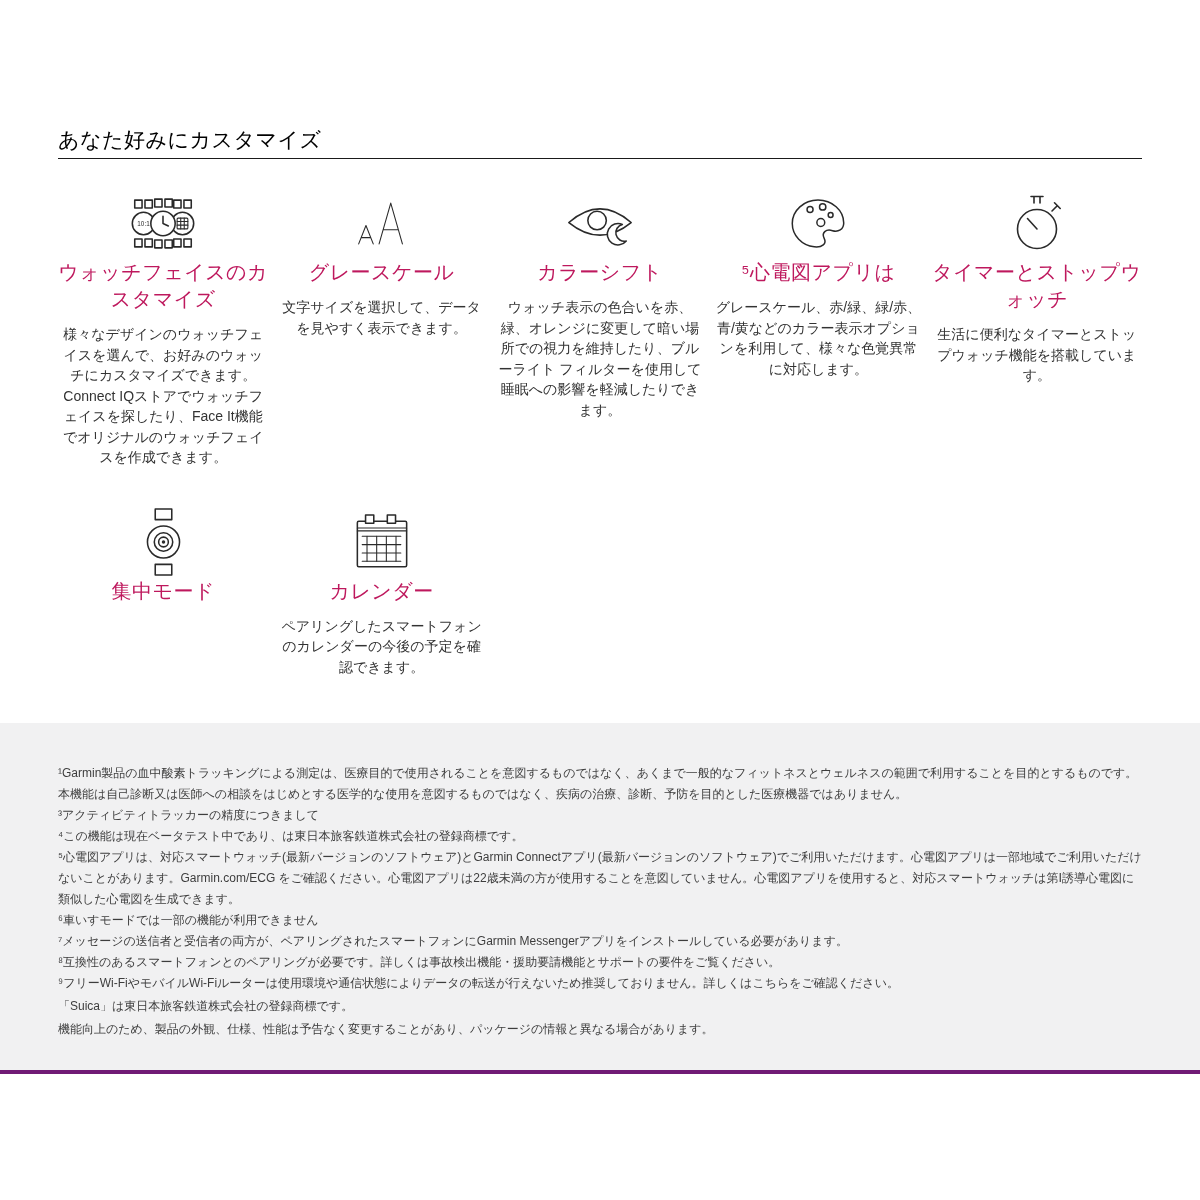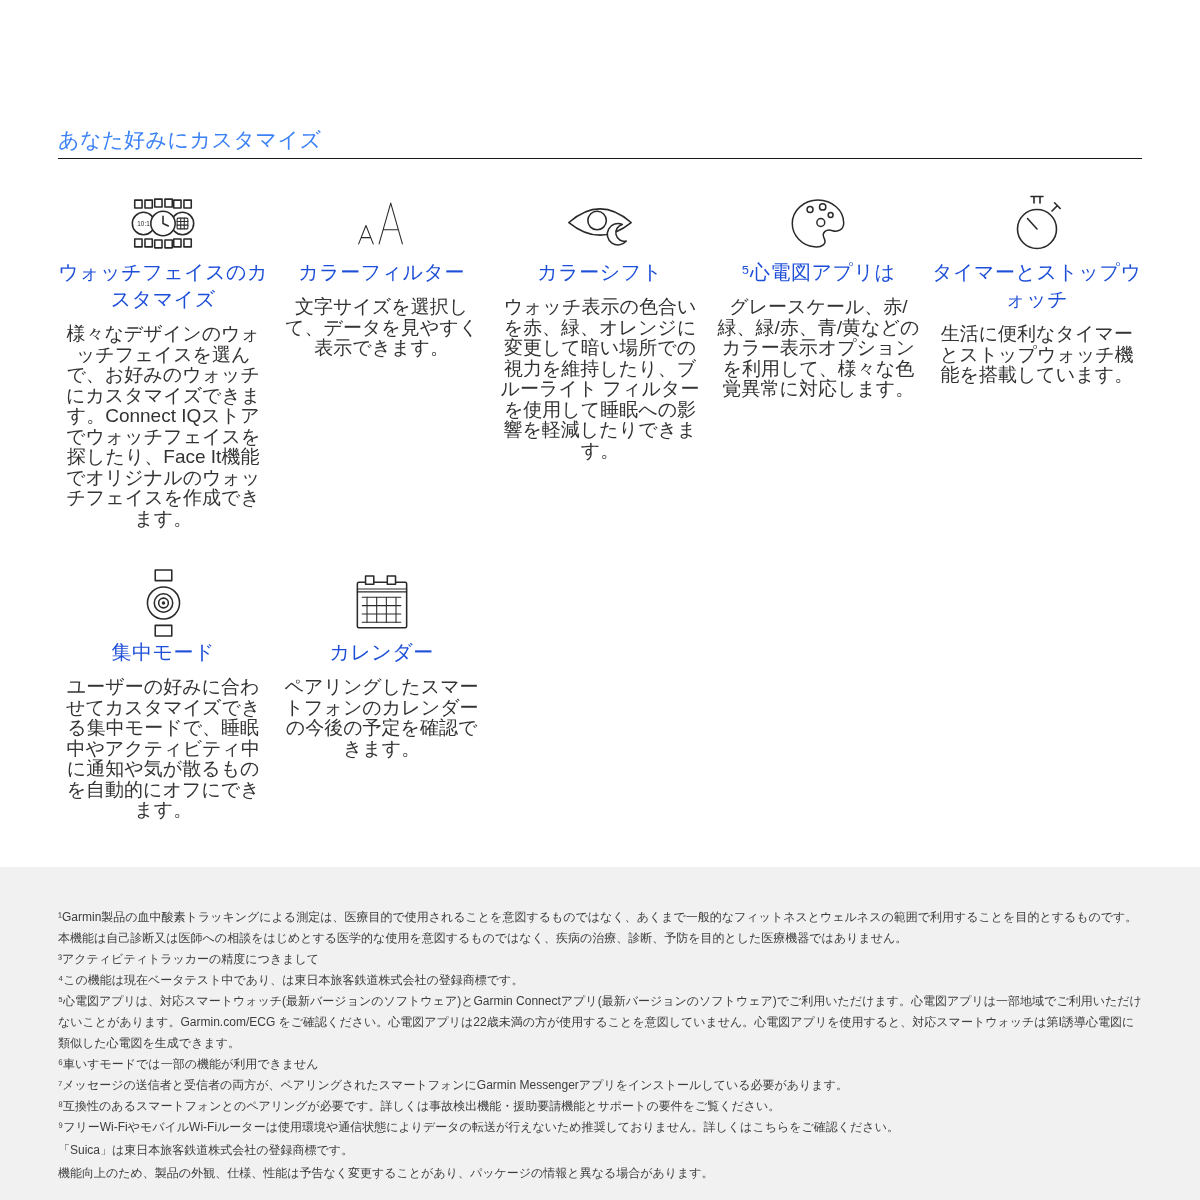--- a/index.html
+++ b/index.html
@@ -13,21 +13,21 @@
   }
   .content { padding: 126px 58px 0 58px; }
 
   h1.section-heading {
     font-size: 21px;
     font-weight: 400;
     line-height: 27px;
     margin: 0;
     padding-bottom: 5px;
     border-bottom: 1px solid #1a1a1a;
-    color: #3b82f6;
+    color: #000000;
     letter-spacing: 0.5px;
   }
 
   .grid {
     display: grid;
     grid-template-columns: repeat(5, 1fr);
     column-gap: 8px;
     margin-top: 30px;
   }
   .grid.row2 { margin-top: 40px; }
@@ -39,34 +39,34 @@
     align-items: center;
     justify-content: center;
     margin-bottom: 2px;
   }
   .icon-box svg { display: block; }
   .card h2 {
     font-size: 20px;
     font-weight: 400;
     line-height: 27px;
     margin: 0 0 11px 0;
-    color: #1d4ed8;
+    color: #be185d;
     letter-spacing: 0.5px;
   }
   .card p {
-    font-size: 19px;
+    font-size: 14px;
     line-height: 20.5px;
     margin: 0;
     color: #333;
   }
 
   footer.legal {
     margin-top: 46px;
     background: #f1f1f2;
-    border-bottom: 6px solid #701a75;
+    border-bottom: 4px solid #701a75;
     padding: 40px 58px 30px 58px;
   }
   footer.legal p {
     margin: 0;
     font-size: 12px;
     line-height: 21px;
     color: #3d3d3d;
   }
   footer.legal p.mt { margin-top: 2px; }
 
@@ -112,21 +112,21 @@
       <p>様々なデザインのウォッチフェイスを選んで、お好みのウォッチにカスタマイズできます。Connect IQストアでウォッチフェイスを探したり、Face It機能でオリジナルのウォッチフェイスを作成できます。</p>
     </article>
 
     <article class="card">
       <div class="icon-box">
         <svg width="70" height="51" viewBox="0 0 72 52">
           <path class="stroke-thin" d="M12,47 L19.5,28 L27,47 M14.6,40.5 L24.4,40.5"></path>
           <path class="stroke-thin" d="M33,47 L45,5 L57,47 M37.3,32.5 L52.7,32.5"></path>
         </svg>
       </div>
-      <h2>カラーフィルター</h2>
+      <h2>グレースケール</h2>
       <p>文字サイズを選択して、データを見やすく表示できます。</p>
     </article>
 
     <article class="card">
       <div class="icon-box">
         <svg width="72" height="53" viewBox="0 0 74 54">
           <path class="stroke" d="M5,26 Q37,-2 69,26 Q37,52 5,26 Z"></path>
           <circle class="stroke" cx="34" cy="24" r="9.5"></circle>
           <path class="stroke fillw" d="M60,28 A11,11 0 1 0 64,45 A8,8 0 1 1 60,28 Z"></path>
         </svg>
@@ -171,21 +171,20 @@
         <svg width="45" height="70" viewBox="0 0 46 72">
           <rect class="stroke" x="14.5" y="2" width="17" height="11"></rect>
           <rect class="stroke" x="14.5" y="59" width="17" height="11"></rect>
           <circle class="stroke fillw" cx="23" cy="36" r="16.5"></circle>
           <circle class="stroke" cx="23" cy="36" r="9.5"></circle>
           <circle class="stroke" cx="23" cy="36" r="5"></circle>
           <circle class="dot" cx="23" cy="36" r="1.8"></circle>
         </svg>
       </div>
       <h2>集中モード</h2>
-      <p>ユーザーの好みに合わせてカスタマイズできる集中モードで、睡眠中やアクティビティ中に通知や気が散るものを自動的にオフにできます。</p>
     </article>
 
     <article class="card">
       <div class="icon-box">
         <svg width="60" height="58" viewBox="0 0 62 60">
           <rect class="stroke" x="5.5" y="8.5" width="51" height="47" rx="1.5"></rect>
           <path class="stroke-thin" d="M5.5,15.5 H56.5 M5.5,18.5 H56.5"></path>
           <rect class="stroke fillw" x="14" y="2" width="8.5" height="8.5"></rect>
           <rect class="stroke fillw" x="36.5" y="2" width="8.5" height="8.5"></rect>
           <path class="stroke-thin" d="M15.5,24 V50 M25.5,24 V50 M35.5,24 V50 M45.5,24 V50"></path>

